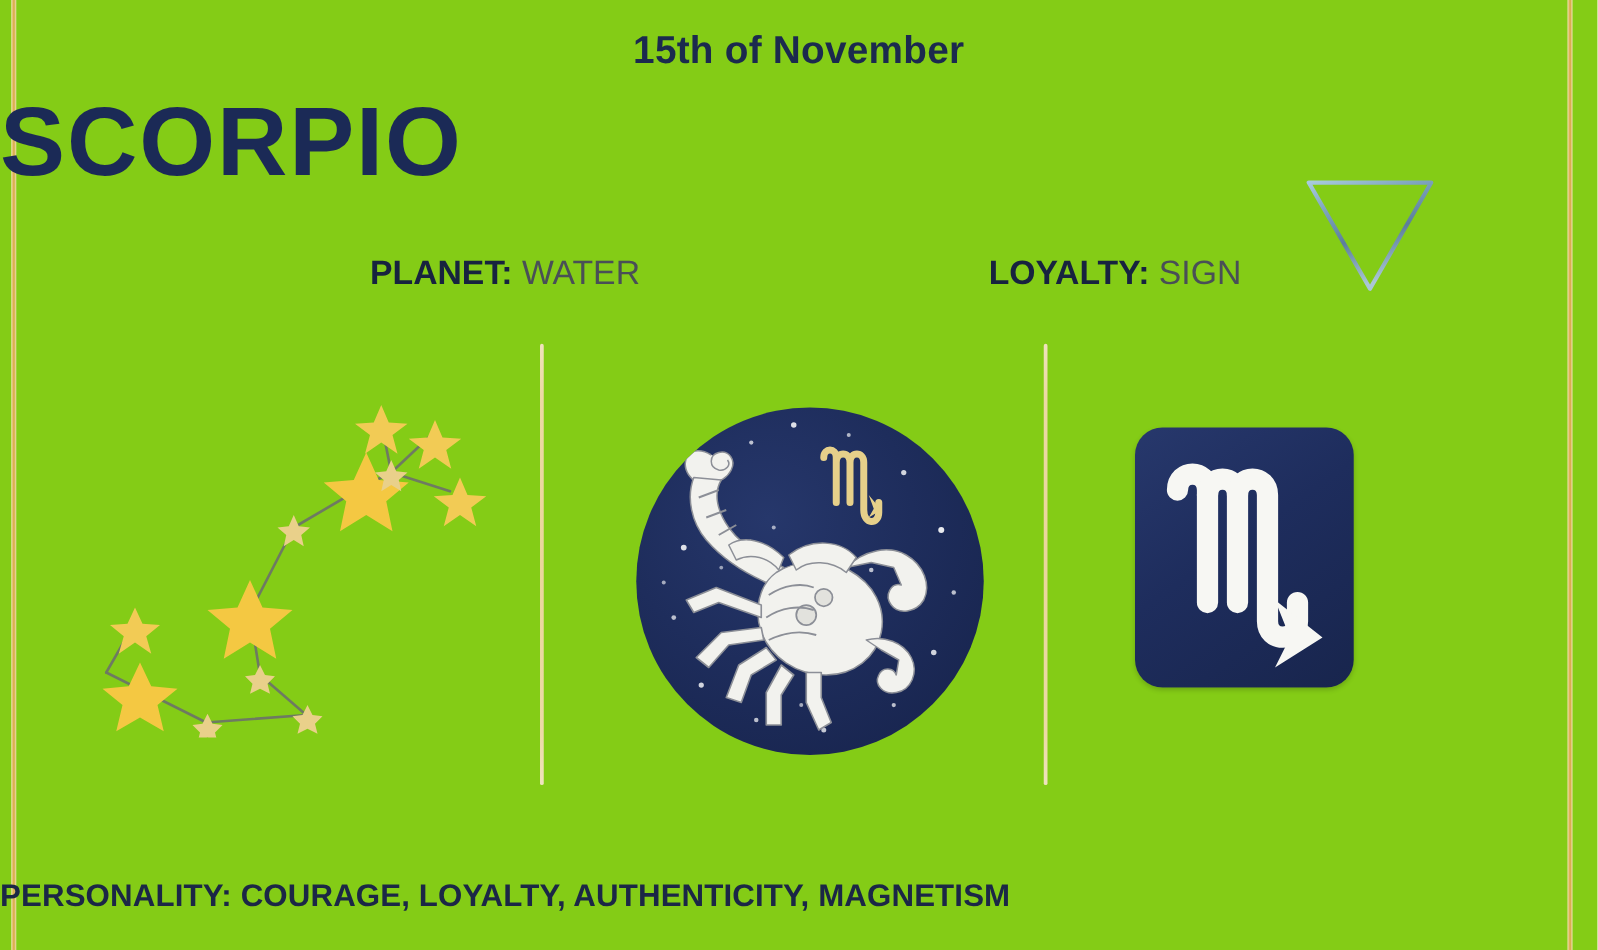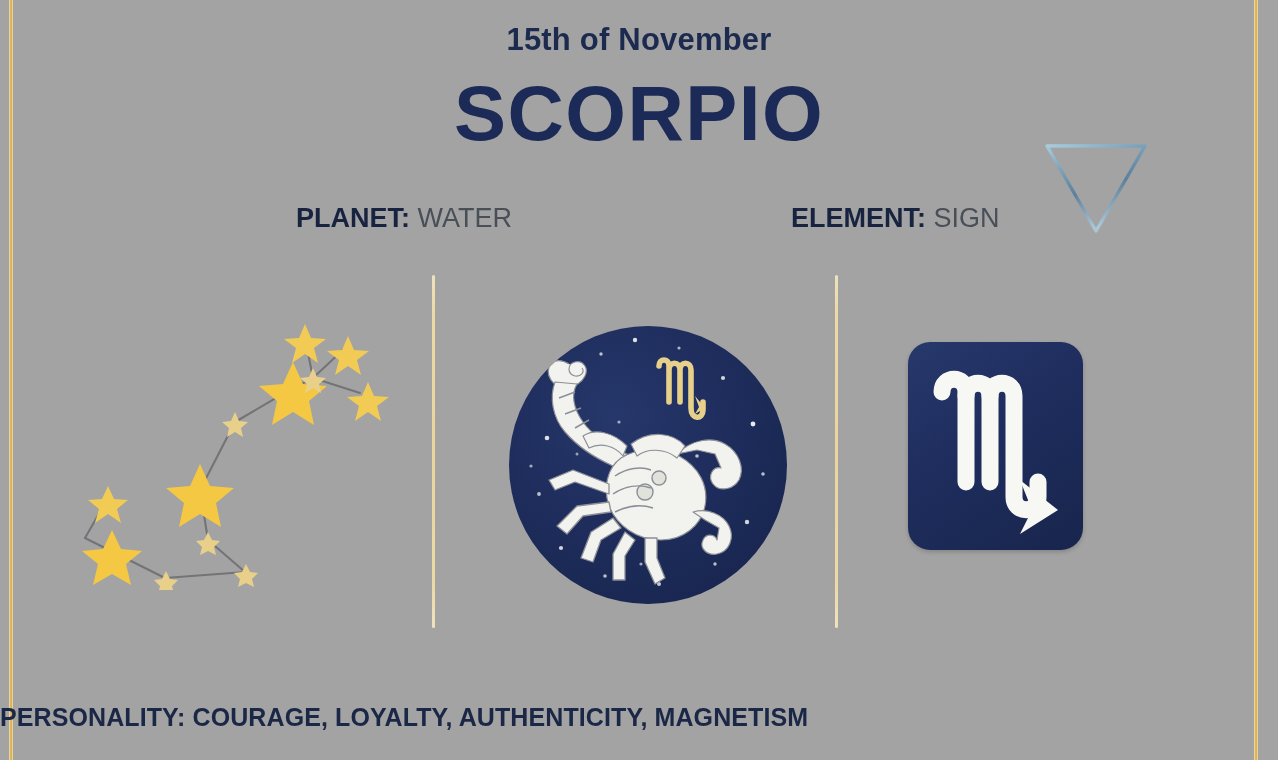--- a/index.html
+++ b/index.html
@@ -4,21 +4,21 @@
 <style>
   html, body {
     margin: 0;
     padding: 0;
     background: #ffffff;
   }
   #canvas {
     position: relative;
     width: 1278px;
     height: 760px;
-    background: #a3a3a3;
+    background: #84cc16;
     font-family: "Liberation Sans", sans-serif;
     overflow: hidden;
   }
 
   
   .rail {
     position: absolute;
     top: 0;
     width: 4px;
     height: 760px;
@@ -50,21 +50,20 @@
     font-size: 31px;
     font-weight: bold;
     color: #1b2a4e;
     letter-spacing: 0.2px;
   }
   .sign-title {
     position: absolute;
     left: 0;
     top: 74px;
     width: 1278px;
-    text-align: center;
     font-size: 78px;
     font-weight: bold;
     color: #1b2a56;
     letter-spacing: 1.5px;
     line-height: 1.02;
   }
 
   
   .attr-row {
     position: absolute;
@@ -174,21 +173,21 @@
 
   <div class="date-line">15th of November</div>
   <div class="sign-title">SCORPIO</div>
 
   <div class="attr-row">
     <div class="attr attr-planet">
       <span class="k">PLANET:</span>
       <span class="v">WATER</span>
     </div>
     <div class="attr attr-element">
-      <span class="k">ELEMENT:</span>
+      <span class="k">LOYALTY:</span>
       <span class="v">SIGN</span>
     </div>
   </div>
 
   <div class="water-tri">
     <svg width="108" height="100" viewBox="0 0 108 100">
       <defs>
         <linearGradient id="waterGrad" x1="0" y1="0" x2="0.35" y2="1">
           <stop offset="0%" stop-color="#a8cbdd"></stop>
           <stop offset="28%" stop-color="#7ea4bd"></stop>

